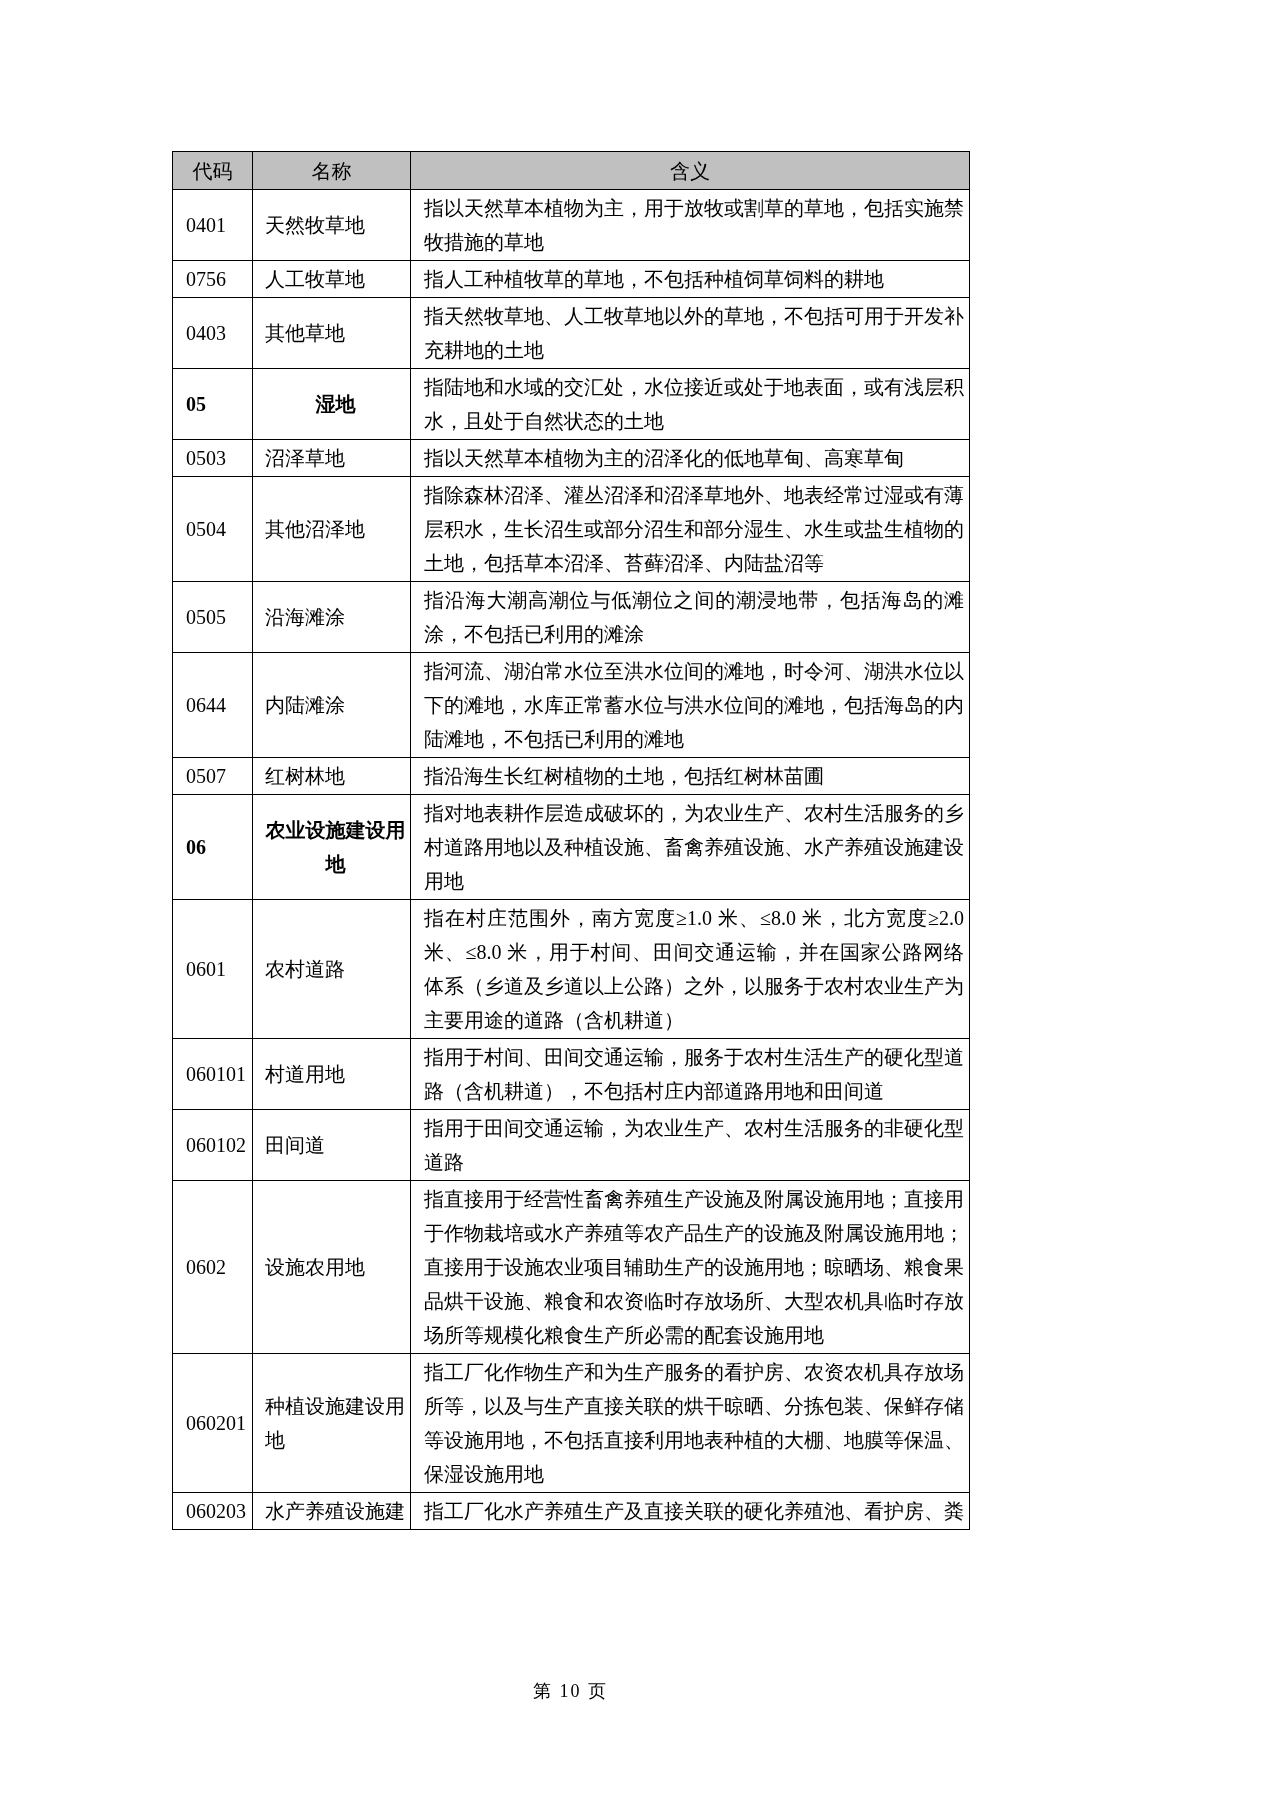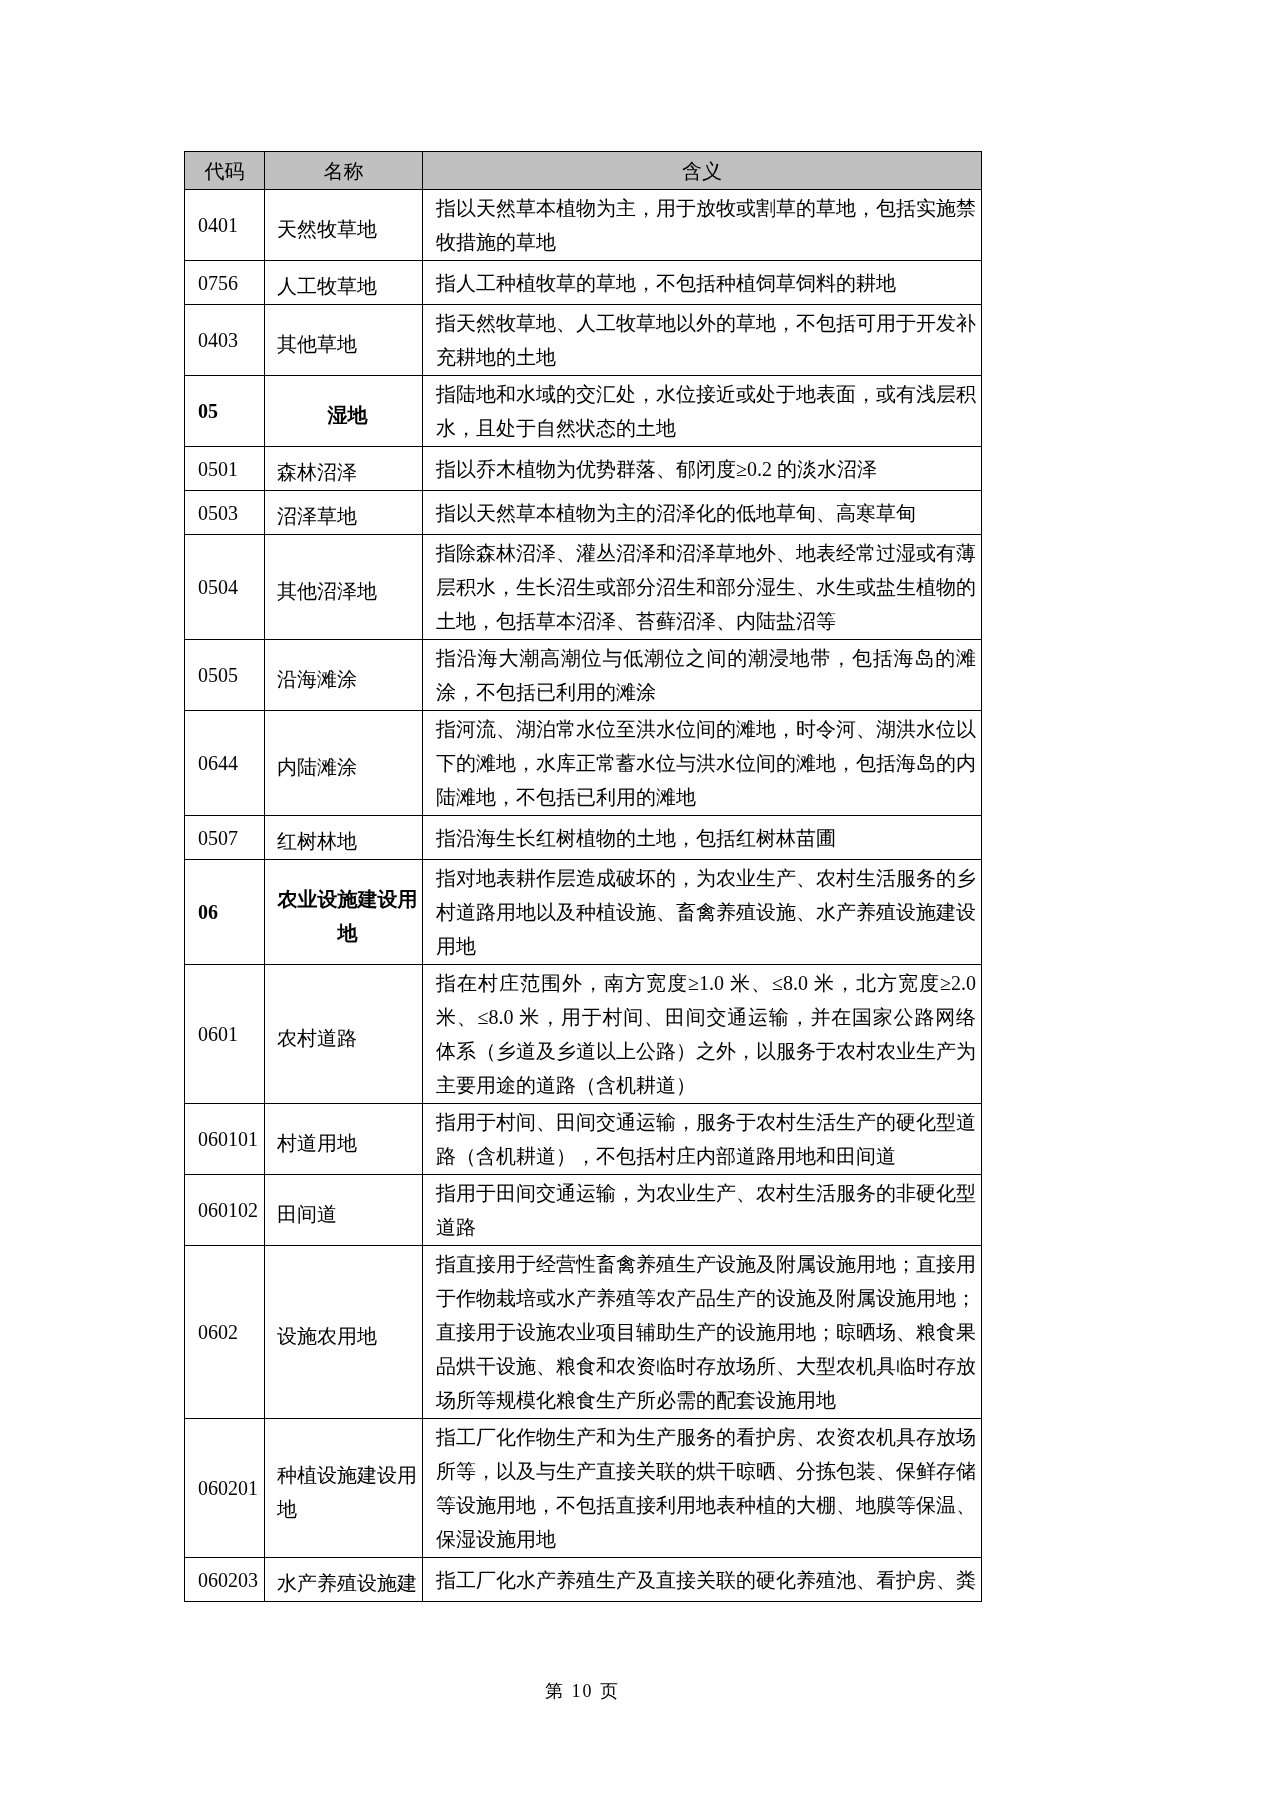--- a/index.html
+++ b/index.html
@@ -2,21 +2,21 @@
 <html><head>
 <meta charset="utf-8">
 <style>
   html,body{margin:0;padding:0;background:#ffffff;}
   body{
     width:1280px;height:1810px;position:relative;
     font-family:"Liberation Serif","DejaVu Serif",serif;
     color:#000;
     -webkit-font-smoothing:antialiased;
   }
-  .sheet{position:absolute;left:16px;top:0;width:1108px;height:1810px;background:#fff;overflow:hidden;}
+  .sheet{position:absolute;left:4px;top:0;width:1108px;height:1810px;background:#fff;overflow:hidden;}
 
   table.landuse{
     position:absolute;left:168px;top:151px;width:797px;
     border-collapse:collapse;table-layout:fixed;
   }
   col.c-code{width:80px;}
   col.c-name{width:158px;}
   col.c-meaning{width:559px;}
 
   .landuse th,.landuse td{
@@ -27,21 +27,21 @@
     overflow:hidden;
   }
   .landuse thead th{
     background:#c0c0c0;
     height:37px;
     font-weight:normal;
     text-align:center;
     padding:0;
   }
   .landuse td.code-cell{padding:1px 4px 1px 13px;}
-  .landuse td.name-cell{padding:8px 4px 1px 12px;margin-top:35px;}
+  .landuse td.name-cell{padding:1px 4px 1px 12px;margin-top:35px;}
   .landuse td.meaning-cell{padding:1px 5px 1px 13px;text-align:justify;text-justify:inter-ideograph;}
 
   tr.section td.code-cell{font-weight:bold;}
   tr.section td.name-cell{
     font-weight:bold;
     font-family:"Liberation Sans","DejaVu Sans",sans-serif;
     font-size:20px;
     text-align:center;
   }
 
@@ -82,25 +82,20 @@
         </tr>
         <tr>
           <td class="code-cell">0403</td>
           <td class="name-cell">其他草地</td>
           <td class="meaning-cell">指天然牧草地、人工牧草地以外的草地，不包括可用于开发补充耕地的土地</td>
         </tr>
         <tr class="section">
           <td class="code-cell">05</td>
           <td class="name-cell">湿地</td>
           <td class="meaning-cell">指陆地和水域的交汇处，水位接近或处于地表面，或有浅层积水，且处于自然状态的土地</td>
-        </tr>
-        <tr>
-          <td class="code-cell">0501</td>
-          <td class="name-cell">森林沼泽</td>
-          <td class="meaning-cell">指以乔木植物为优势群落、郁闭度≥0.2 的淡水沼泽</td>
         </tr>
         <tr>
           <td class="code-cell">0503</td>
           <td class="name-cell">沼泽草地</td>
           <td class="meaning-cell">指以天然草本植物为主的沼泽化的低地草甸、高寒草甸</td>
         </tr>
         <tr>
           <td class="code-cell">0504</td>
           <td class="name-cell">其他沼泽地</td>
           <td class="meaning-cell">指除森林沼泽、灌丛沼泽和沼泽草地外、地表经常过湿或有薄层积水，生长沼生或部分沼生和部分湿生、水生或盐生植物的土地，包括草本沼泽、苔藓沼泽、内陆盐沼等</td>

